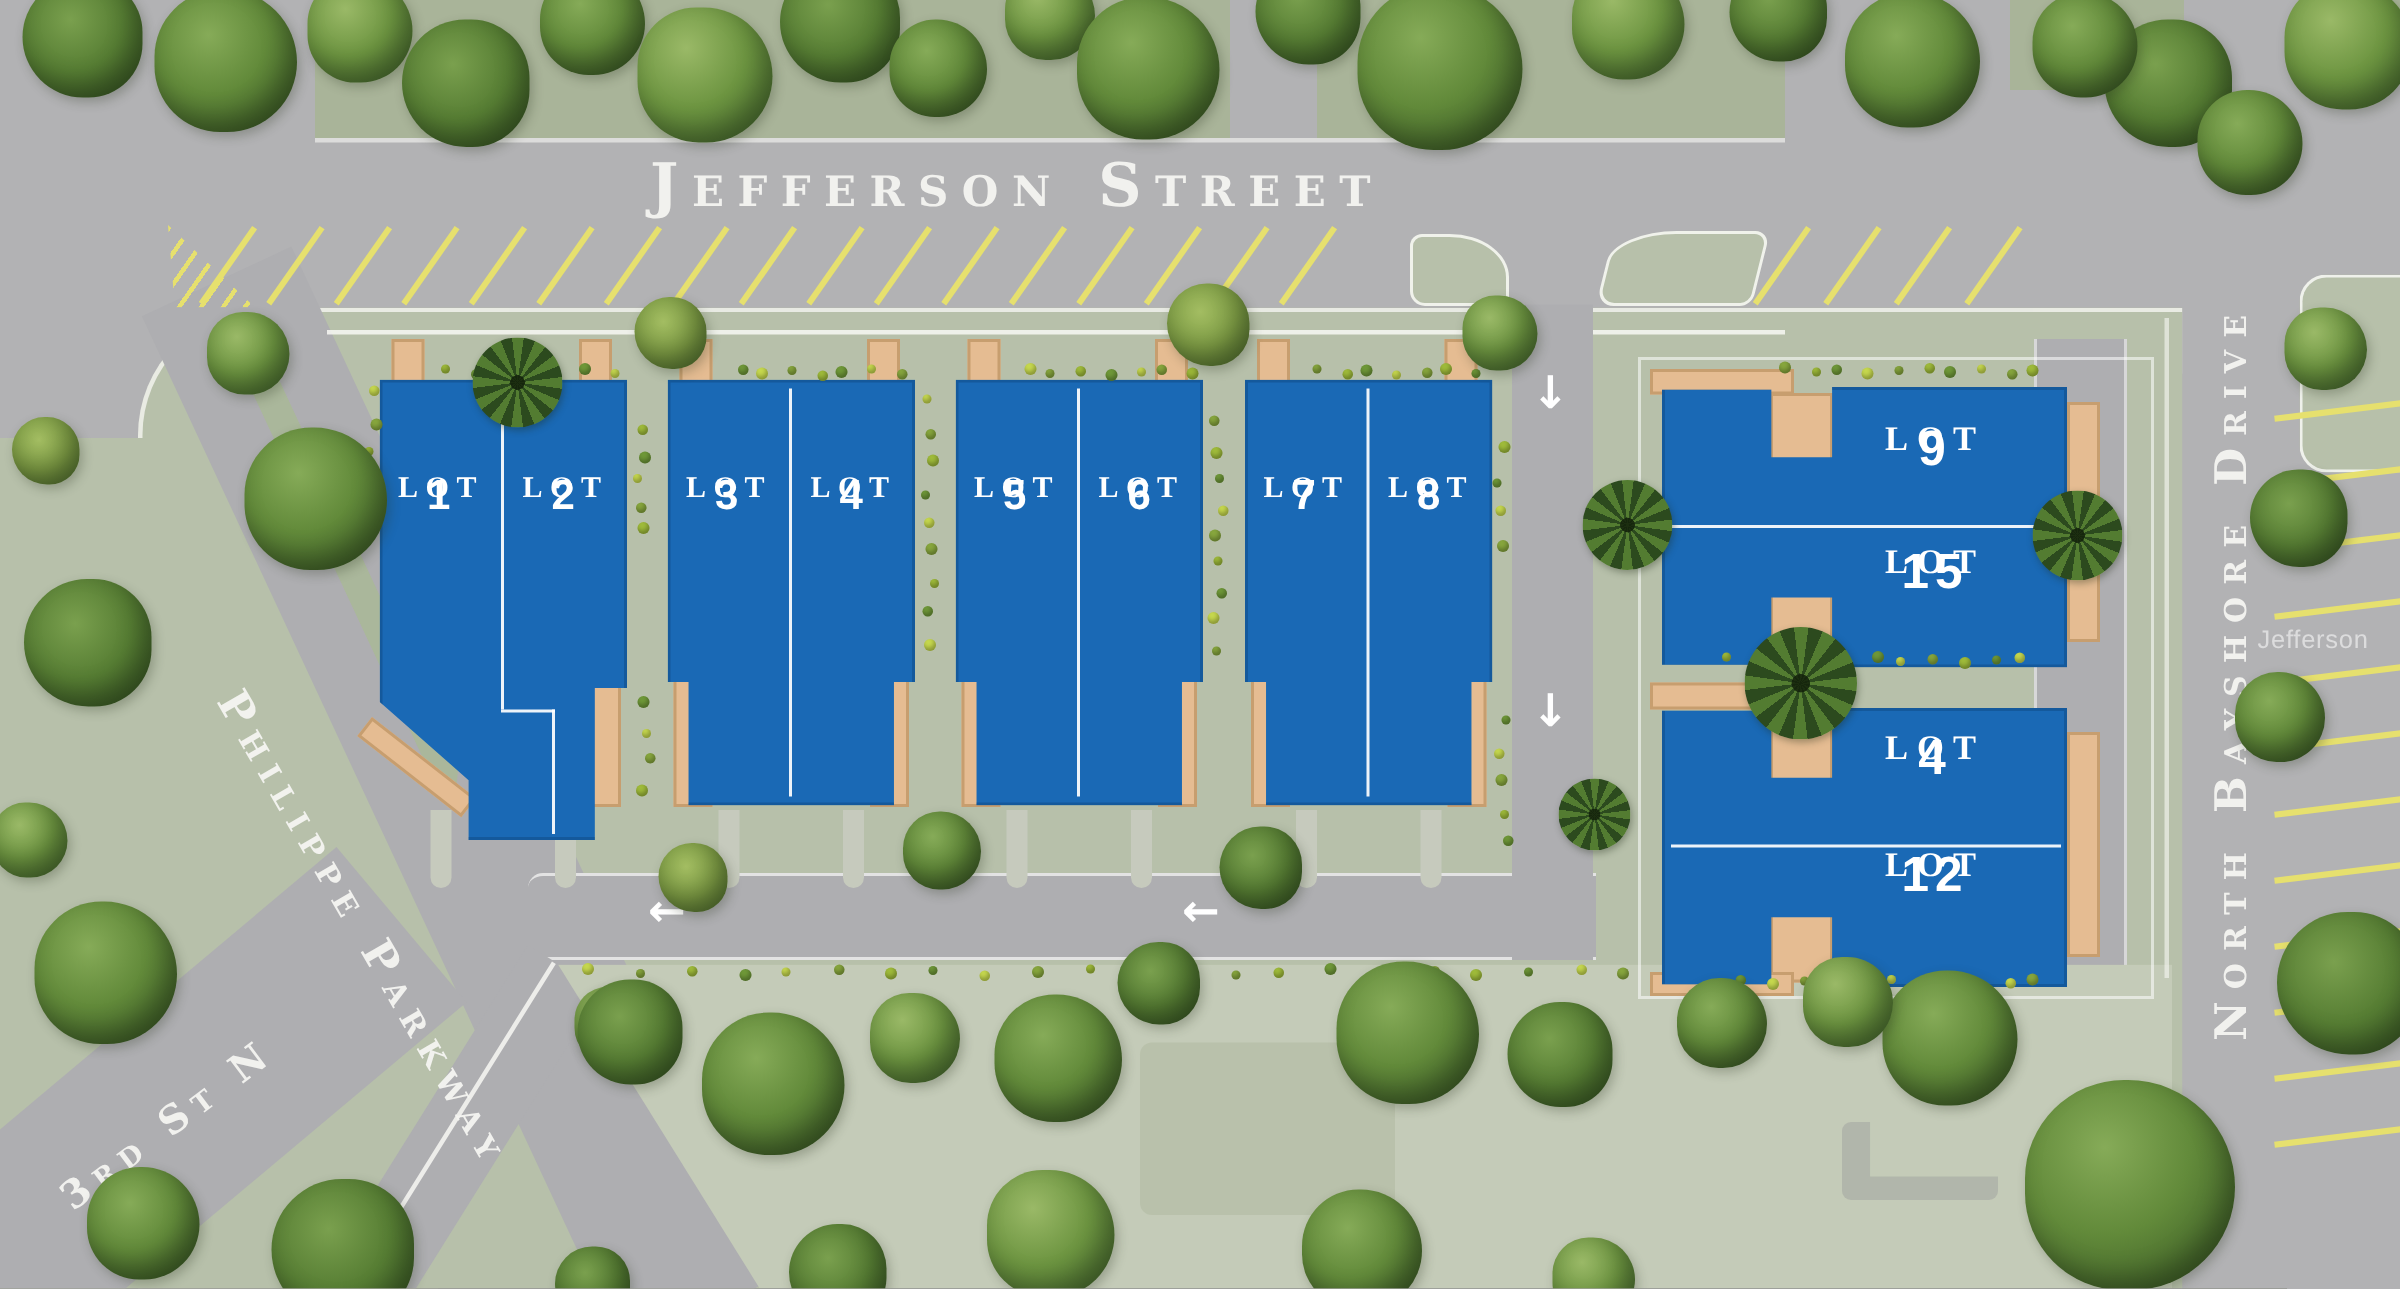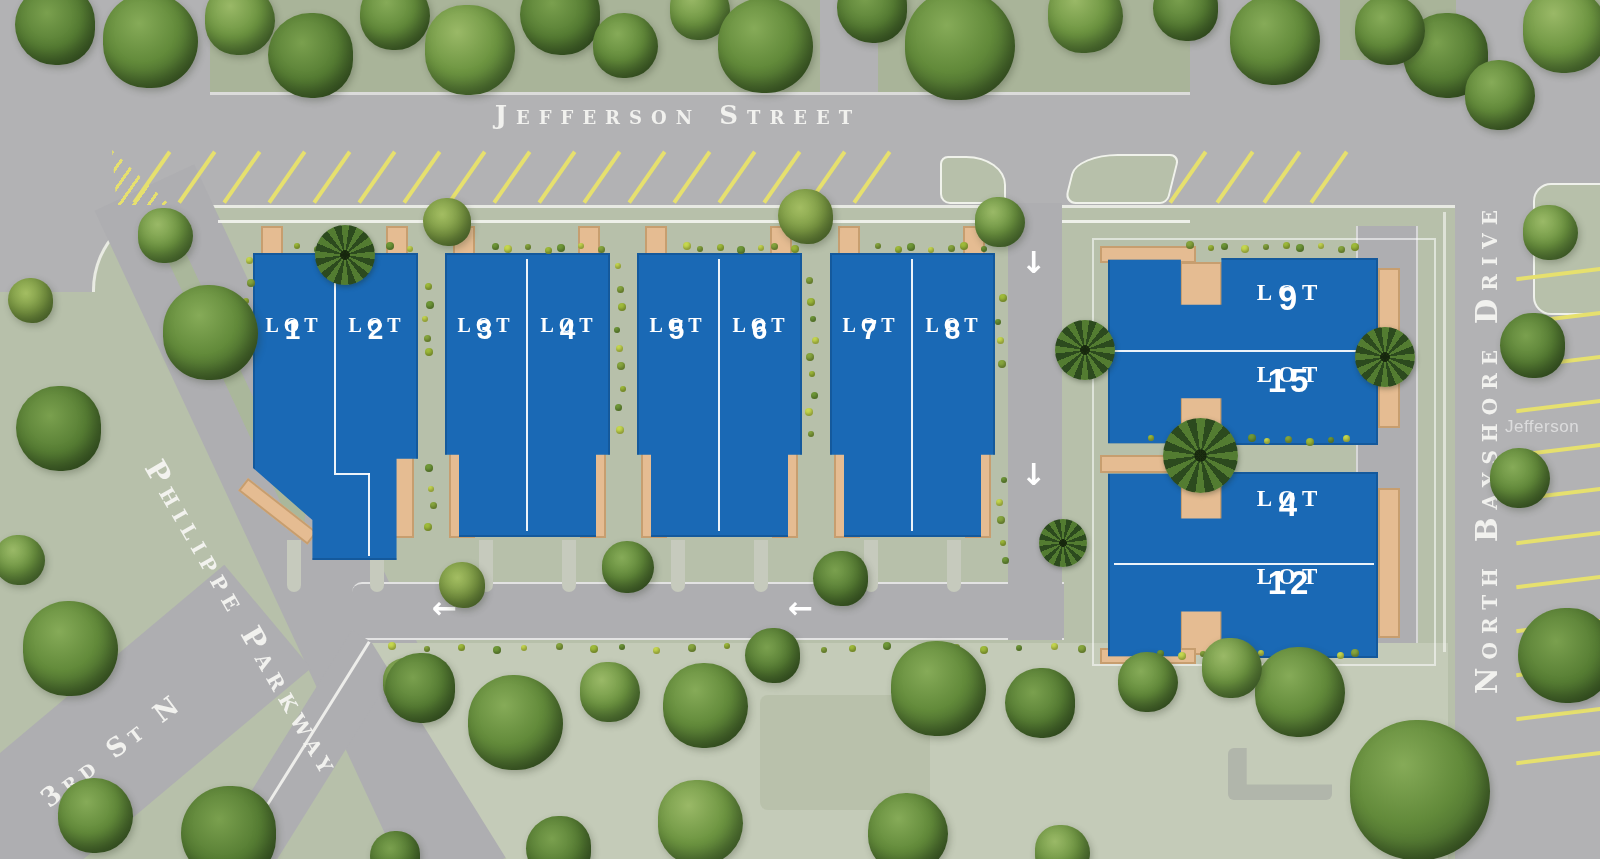--- a/index.html
+++ b/index.html
@@ -170,21 +170,21 @@
     </div>
   <div class="lot-label lg" style="left:1290px;top:486px;">
       <span class="lw">LOT</span>
       <span class="ln">4</span>
     </div>
   <div class="lot-label lg" style="left:1290px;top:564px;">
       <span class="lw">LOT</span>
       <span class="ln">12</span>
     </div>
 
-  <div class="street" style="left:408px;top:100px;width:540px;font-size:26px;letter-spacing:9px;">Jefferson Street</div>
+  <div class="street" style="left:408px;top:100px;width:540px;font-size:40px;letter-spacing:9px;">Jefferson Street</div>
   <div class="street" style="left:-37px;top:602px;width:560px;font-size:29px;letter-spacing:7px;transform:rotate(60deg);">Philippe Parkway</div>
   <div class="street" style="left:-18px;top:735px;width:260px;font-size:26px;letter-spacing:6px;transform:rotate(-37deg);">3rd St N</div>
   <div class="street" style="left:1167px;top:431px;width:640px;font-size:29px;letter-spacing:8px;transform:rotate(-90deg);">North Bayshore Drive</div>
 
   <div class="arrow" style="left:432px;top:593px;">←</div>
   <div class="arrow" style="left:788px;top:593px;">←</div>
   <div class="arrow" style="left:1021px;top:248px;">↓</div>
   <div class="arrow" style="left:1021px;top:460px;">↓</div>
 
   <div class="hatch-tri" style="left:112px;top:150px;width:58px;height:55px;"></div>

